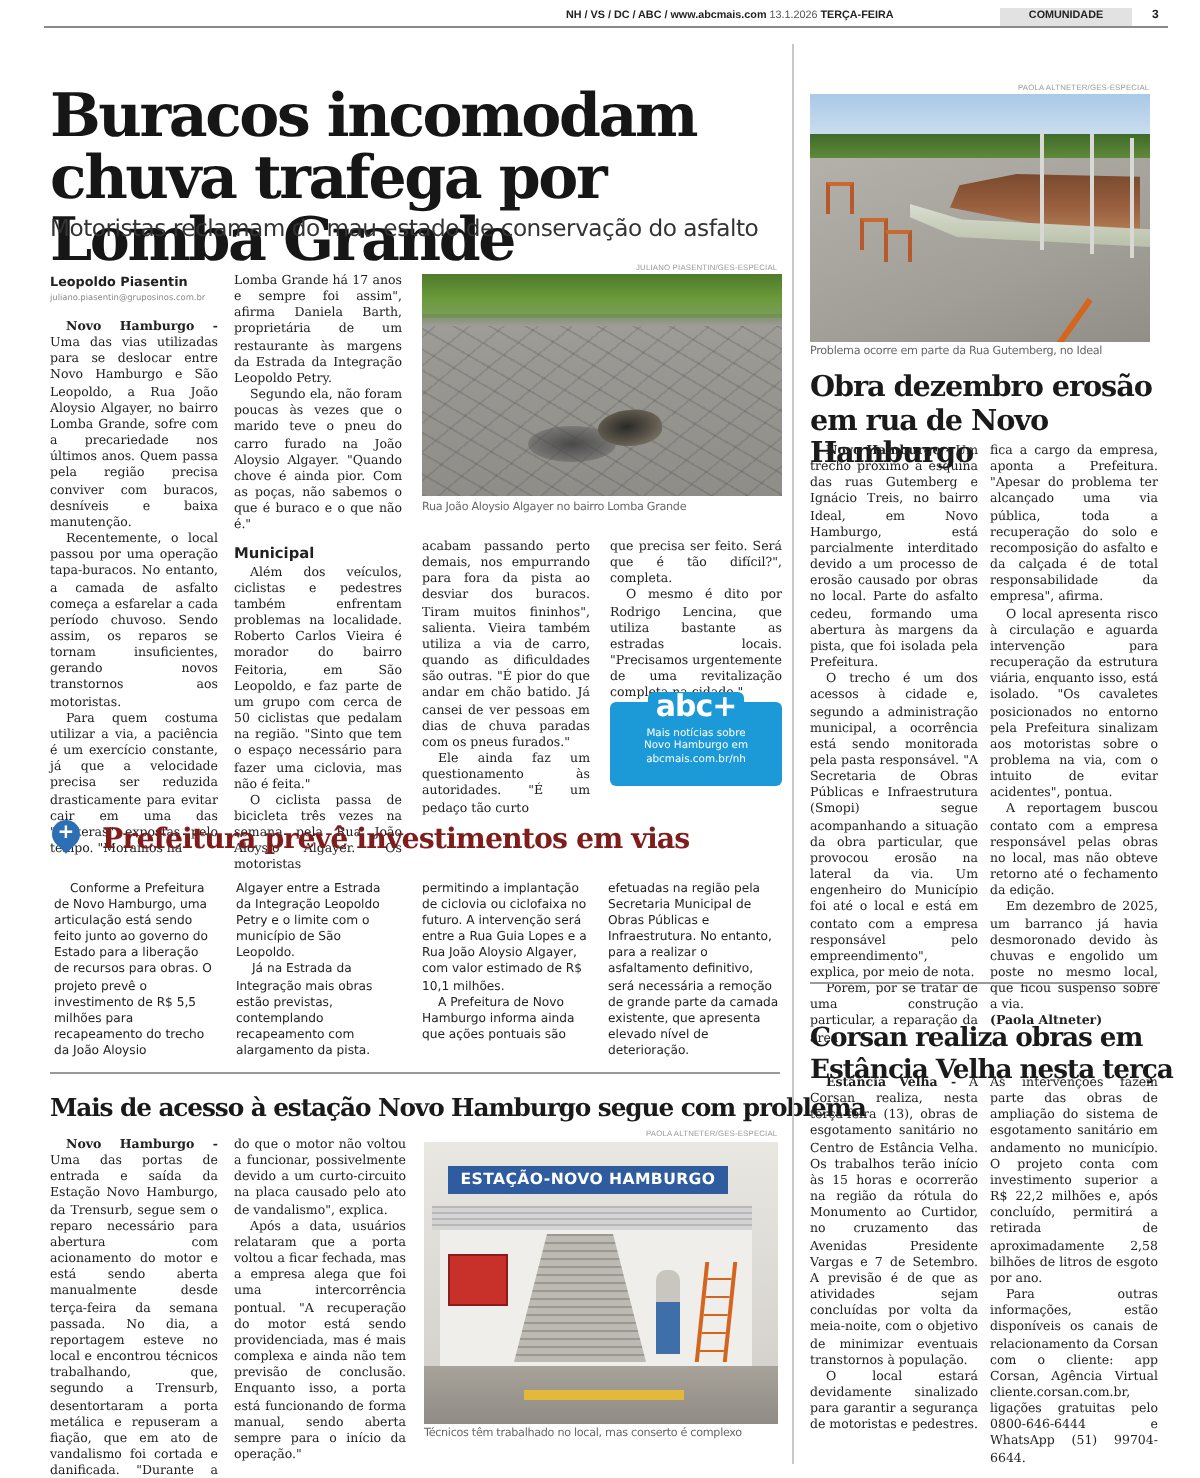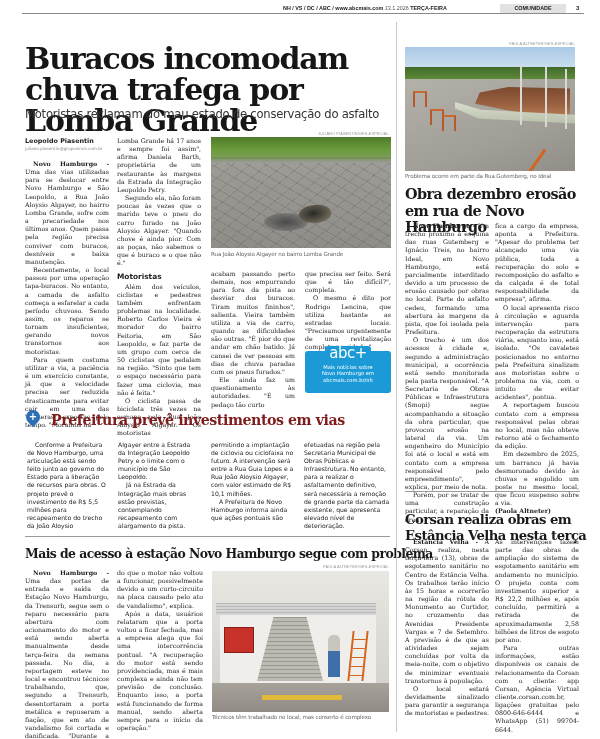--- a/index.html
+++ b/index.html
@@ -70,21 +70,21 @@
   .station .opening { position: absolute; left: 8px; top: 44px; width: 156px; height: 74px; background: #efeeea; }
   .station .stairs { position: absolute; left: 45px; top: 46px; width: 66px; height: 64px; background: repeating-linear-gradient(180deg, #9a9890 0 1px, #bcbab2 1px 4px); clip-path: polygon(25% 0, 75% 0, 100% 100%, 0 100%); }
   .station .hydrant { position: absolute; left: 12px; top: 56px; width: 30px; height: 26px; background: #c8302a; border: 1px solid #8a1c18; }
   .station .person { position: absolute; left: 116px; top: 64px; width: 12px; height: 42px; background: linear-gradient(180deg, #c9c6bf 0 38%, #3f6fa8 38% 100%); border-radius: 5px 5px 0 0; }
   .station .ladder { position: absolute; left: 138px; top: 60px; width: 16px; height: 50px; border-left: 2px solid #d4651e; border-right: 2px solid #d4651e; background: repeating-linear-gradient(180deg, transparent 0 8px, #d4651e 8px 9px); transform: skewX(-6deg); }
   .station .floor { position: absolute; left: 0; top: 112px; width: 100%; height: 30px; background: linear-gradient(180deg, #a7a39b, #8f8b84); }
   .station .tactile { position: absolute; left: 50px; top: 124px; width: 80px; height: 5px; background: #e3b93a; }
 
   
   .abc-box { position: absolute; left: 305px; top: 351px; width: 86px; height: 42px; background: #1c9ad8; border-radius: 3px; color: #fff; text-align: center; }
-  .abc-logo { font-family: "DejaVu Sans", sans-serif; font-weight: normal; font-size: 15px; line-height: 15px; margin-top: -5px; letter-spacing: -0.5px; }
+  .abc-logo { font-family: "DejaVu Sans", sans-serif; font-weight: bold; font-size: 15px; line-height: 15px; margin-top: -5px; letter-spacing: -0.5px; }
   .abc-logo .chip { display: inline-block; background: #1c9ad8; padding: 0 4px; border-radius: 3px; }
   .abc-text { font-family: "DejaVu Sans", sans-serif; font-size: 5.2px; line-height: 6.4px; margin-top: 3px; }
 
   
   .pin-icon { position: absolute; left: 26px; top: 410px; width: 14px; height: 14px; background: #2d6fb5; border-radius: 50% 50% 50% 0; transform: rotate(-45deg); }
   .pin-plus { position: absolute; left: 26px; top: 410px; width: 14px; height: 14px; color: #fff; font-family: "DejaVu Sans", sans-serif; font-weight: bold; font-size: 10px; line-height: 14px; text-align: center; }
   .sec-title { position: absolute; left: 51px; top: 412px; font-family: "DejaVu Serif", serif; font-weight: bold; font-size: 14.2px; letter-spacing: -0.45px; white-space: nowrap; color: #7f1d1d; }
 
   .h2 { position: absolute; font-family: "DejaVu Serif", serif; font-weight: bold; color: #1a1a1a; letter-spacing: -0.55px; }
   .hr { position: absolute; height: 1px; background: #9a9a9a; }
@@ -110,21 +110,21 @@
 </div>
 <div class="abs body-text" style="left:25px; top:160px; width:84px;">
   <p><span class="lead">Novo Hamburgo -</span> <span>Uma das vias utilizadas para se deslocar entre Novo Hamburgo e São Leopoldo, a Rua João Aloysio Algayer, no bairro Lomba Grande, sofre com a precariedade nos últimos anos. Quem passa pela região precisa conviver com buracos, desníveis e baixa manutenção.</span></p>
   <p>Recentemente, o local passou por uma operação tapa-buracos. No entanto, a camada de asfalto começa a esfarelar a cada período chuvoso. Sendo assim, os reparos se tornam insuficientes, gerando novos transtornos aos motoristas.</p>
   <p>Para quem costuma utilizar a via, a paciência é um exercício constante, já que a velocidade precisa ser reduzida drasticamente para evitar cair em uma das "crateras" expostas pelo tempo. "Moramos na</p>
 </div>
 
 <div class="abs body-text" style="left:117px; top:137px; width:84px;">
   <p class="noindent">Lomba Grande há 17 anos e sempre foi assim", afirma Daniela Barth, proprietária de um restaurante às margens da Estrada da Integração Leopoldo Petry.</p>
   <p>Segundo ela, não foram poucas às vezes que o marido teve o pneu do carro furado na João Aloysio Algayer. "Quando chove é ainda pior. Com as poças, não sabemos o que é buraco e o que não é."</p>
-  <div class="subhead">Motoristas</div>
+  <div class="subhead">Municipal</div>
   <p>Além dos veículos, ciclistas e pedestres também enfrentam problemas na localidade. Roberto Carlos Vieira é morador do bairro Feitoria, em São Leopoldo, e faz parte de um grupo com cerca de 50 ciclistas que pedalam na região. "Sinto que tem o espaço necessário para fazer uma ciclovia, mas não é feita."</p>
   <p>O ciclista passa de bicicleta três vezes na semana pela Rua João Aloysio Algayer. "Os motoristas</p>
 </div>
 
 <div class="abs credit" style="left:318px; top:131px;">JULIANO PIASENTIN/GES-ESPECIAL</div>
 <div class="photo pothole" style="left:211px; top:137px; width:180px; height:111px;">
   <div class="grass"></div>
     <div class="grass-edge"></div>
     <div class="cracks"></div>
   <div class="stain"></div>
@@ -178,20 +178,21 @@
   <p><span class="lead">Novo Hamburgo -</span> <span>Uma das portas de entrada e saída da Estação Novo Hamburgo, da Trensurb, segue sem o reparo necessário para abertura com acionamento do motor e está sendo aberta manualmente desde terça-feira da semana passada. No dia, a reportagem esteve no local e encontrou técnicos trabalhando, que, segundo a Trensurb, desentortaram a porta metálica e repuseram a fiação, que em ato de vandalismo foi cortada e danificada. "Durante a visita técnica, foi identifica-</span></p>
 </div>
 <div class="abs body-text" style="left:117px; top:569px; width:86px;">
   <p class="noindent">do que o motor não voltou a funcionar, possivelmente devido a um curto-circuito na placa causado pelo ato de vandalismo", explica.</p>
   <p>Após a data, usuários relataram que a porta voltou a ficar fechada, mas a empresa alega que foi uma intercorrência pontual. "A recuperação do motor está sendo providenciada, mas é mais complexa e ainda não tem previsão de conclusão. Enquanto isso, a porta está funcionando de forma manual, sendo aberta sempre para o início da operação."</p>
 </div>
 
 <div class="abs credit" style="left:323px; top:564px;">PAOLA ALTNETER/GES-ESPECIAL</div>
 <div class="photo station" style="left:212px; top:571px; width:177px; height:141px;">
   <div class="wall"></div>
+  <div class="sign">ESTAÇÃO-NOVO HAMBURGO</div>
   <div class="shutter"></div>
   <div class="opening"></div>
   <div class="stairs"></div>
   <div class="hydrant"></div>
   <div class="person"></div>
   <div class="ladder"></div>
   <div class="floor"></div>
   <div class="tactile"></div>
 </div>
 <div class="abs caption" style="left:212px; top:714px;">Técnicos têm trabalhado no local, mas conserto é complexo</div>

